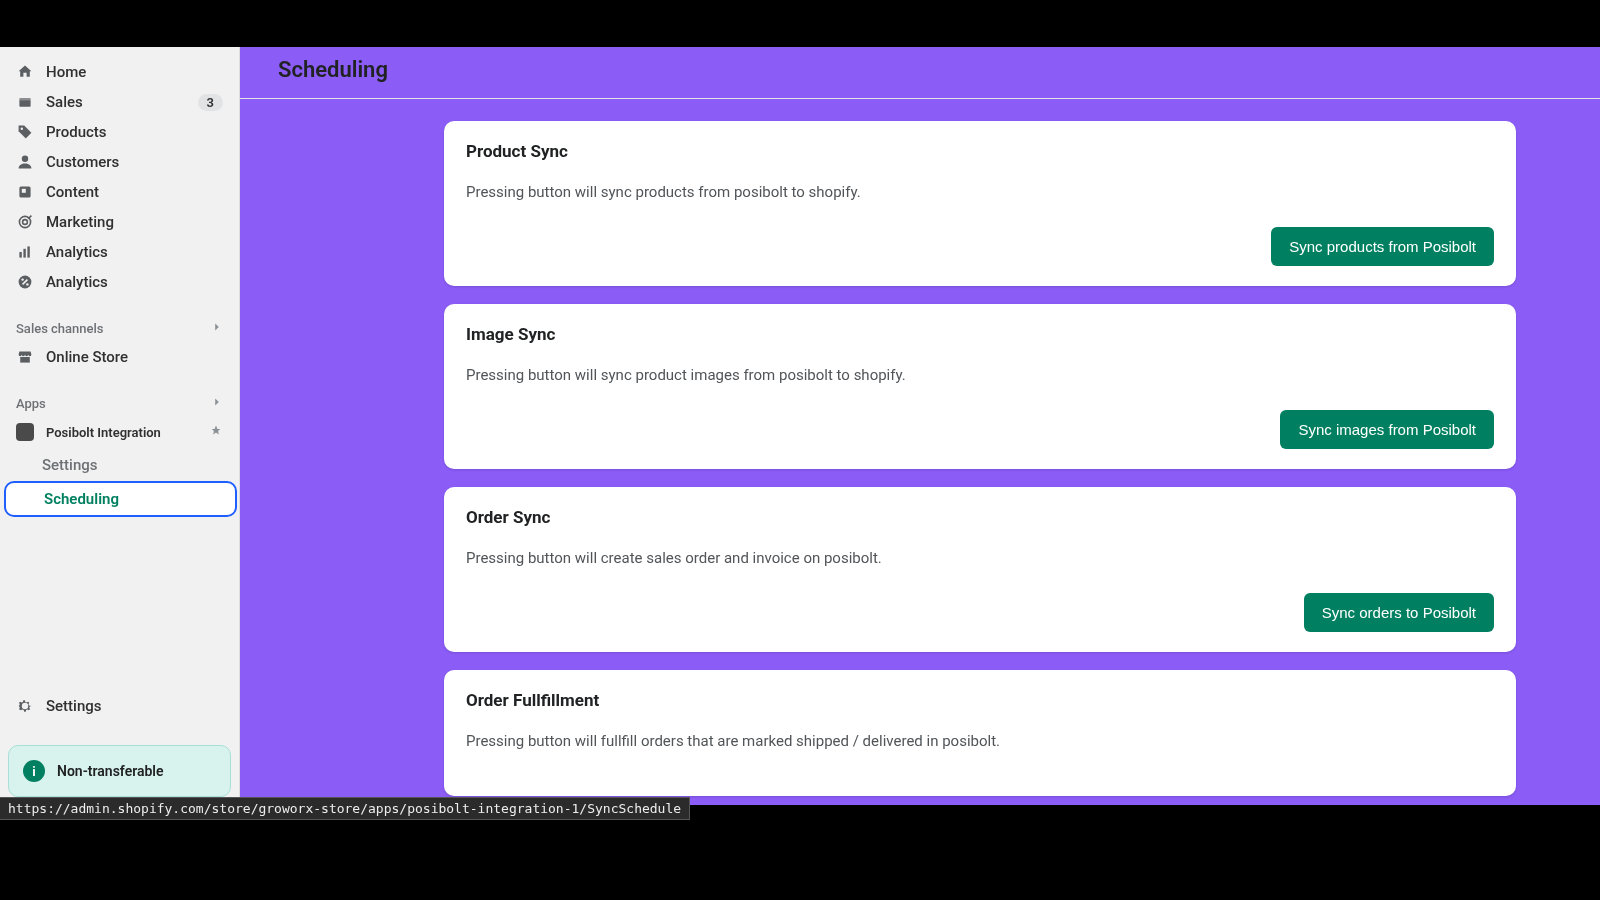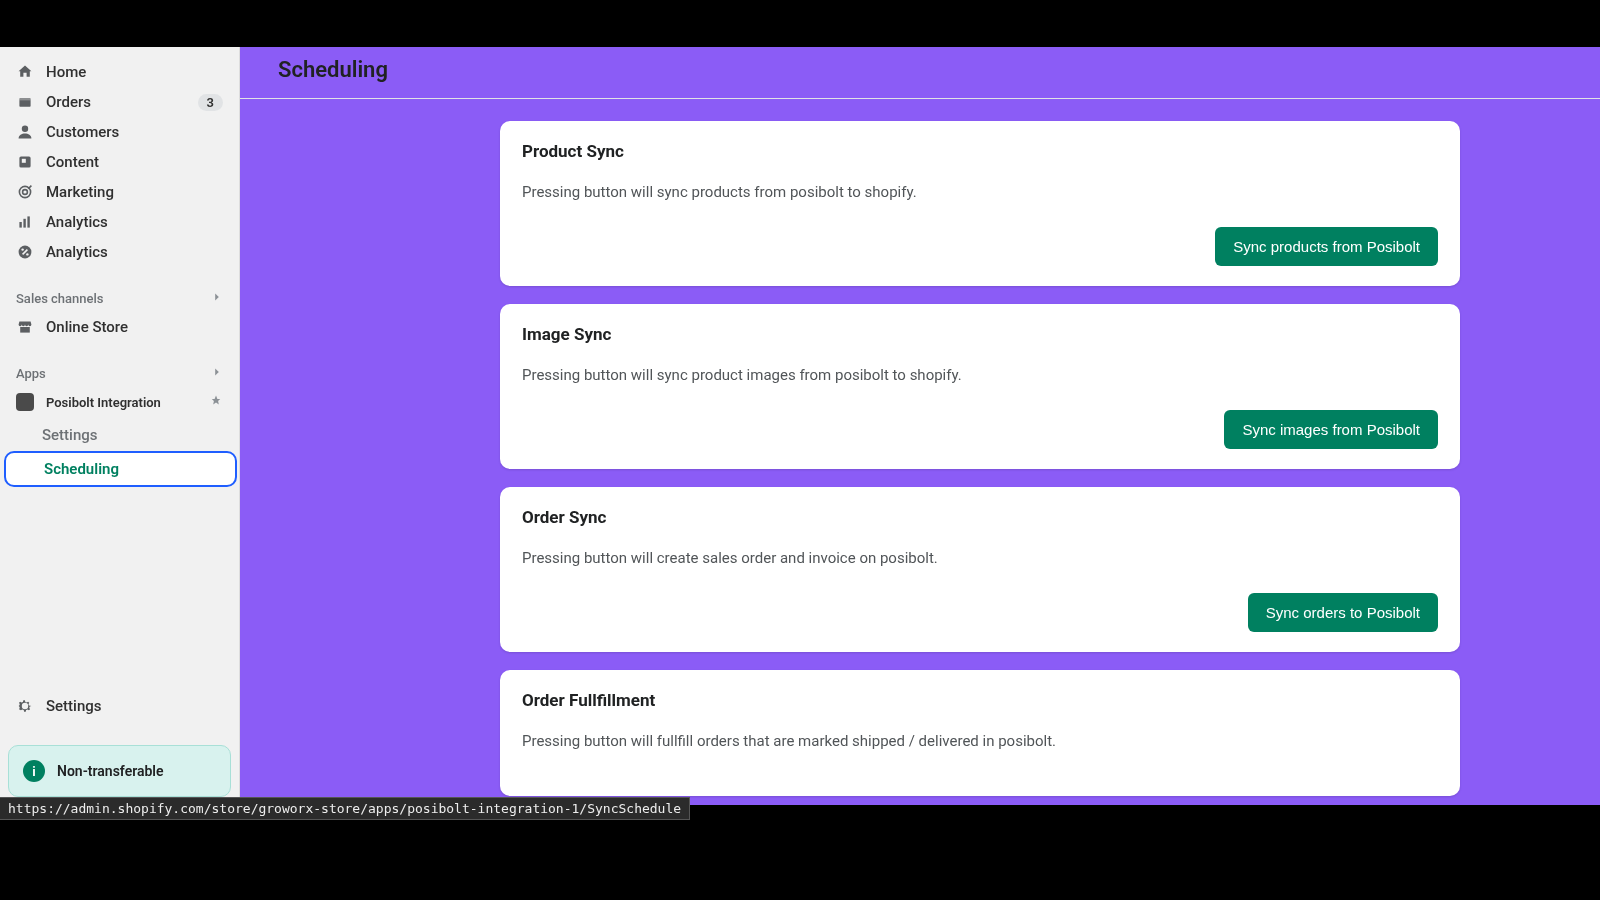--- a/index.html
+++ b/index.html
@@ -191,21 +191,21 @@
       color: #202223;
     }
     .page-body {
       flex: 1;
       overflow-y: auto;
       padding: 22px 0;
       display: flex;
       justify-content: center;
     }
     .page-body-inner {
-      width: 960px;
+      width: 1072px;
       margin-left: 120px;
     }
     .card {
       background: #fff;
       border-radius: 10px;
       box-shadow: 0 1px 2px rgba(0,0,0,0.06), 0 1px 3px rgba(0,0,0,0.08);
       padding: 20px 22px 20px;
       margin-bottom: 18px;
     }
     .card-title {
@@ -262,22 +262,31 @@
         </span>
         <span class="nav-label">Home</span>
       </li>
       <li class="nav-item">
         <span class="nav-icon">
           <svg width="16" height="16" viewBox="0 0 20 20" fill="currentColor">
               <rect x="3" y="5" width="14" height="11" rx="1"></rect>
               <rect x="3" y="5" width="14" height="3" fill="#fff" opacity="0.3"></rect>
             </svg>
         </span>
-        <span class="nav-label">Orders</span>
+        <span class="nav-label">Sales</span>
         <span class="badge">3</span>
+      </li>
+      <li class="nav-item">
+        <span class="nav-icon">
+          <svg width="16" height="16" viewBox="0 0 20 20" fill="currentColor">
+              <path d="M2 2h7l9 9-7 7-9-9z"></path>
+              <circle cx="6" cy="6" r="1.5" fill="#f1f1f1"></circle>
+            </svg>
+        </span>
+        <span class="nav-label">Products</span>
       </li>
       <li class="nav-item">
         <span class="nav-icon">
           <svg width="16" height="16" viewBox="0 0 20 20" fill="currentColor">
               <circle cx="10" cy="6" r="4"></circle>
               <path d="M2 18c0-4 4-6 8-6s8 2 8 6z"></path>
             </svg>
         </span>
         <span class="nav-label">Customers</span>
       </li>

